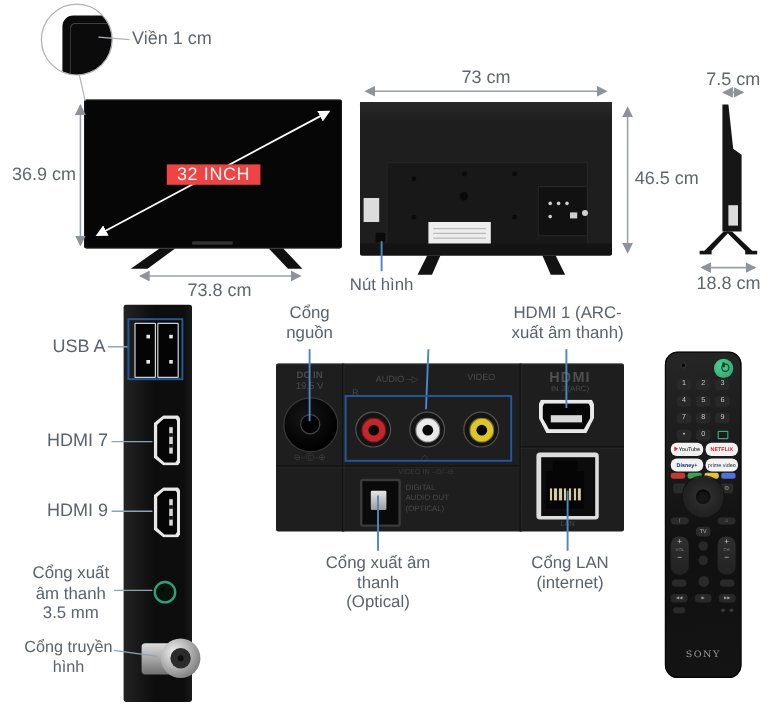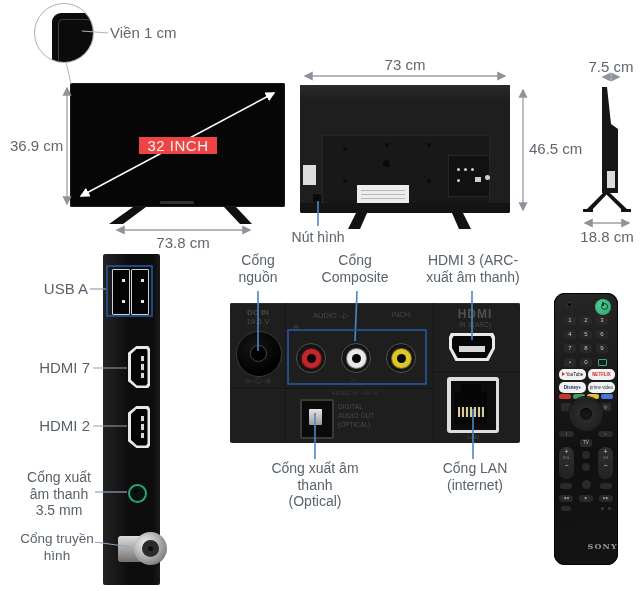--- a/index.html
+++ b/index.html
@@ -122,22 +122,22 @@
   .rocker{position:absolute;top:154px;width:15px;height:32px;border-radius:7px;
           background:linear-gradient(#2f2f2f,#222);color:#ccc;text-align:center;}
   .rocker .p{font-size:7px;line-height:9px;}
   .rocker .n{font-size:3.5px;line-height:5px;color:#8a8a8a;}
   .rocker .m{font-size:7px;line-height:9px;}
   .cdot{position:absolute;left:28px;width:8px;height:8px;border-radius:50%;background:#282828;}
   .mutec{position:absolute;left:27.5px;top:187px;width:9px;height:9px;border-radius:50%;background:#2a2a2a;}
   .play{position:absolute;top:202px;width:14px;height:7px;border-radius:3px;background:#282828;
         font-size:3.5px;line-height:7px;text-align:center;color:#9a9a9a;}
   .ddot{position:absolute;top:214px;width:3px;height:3px;border-radius:50%;background:#3a3a3a;}
-  .sony{position:absolute;left:0;top:248px;width:64px;text-align:right;color:#9a9a9a;
-        font-family:"DejaVu Serif",serif;font-weight:bold;font-size:8px;letter-spacing:1.2px;
+  .sony{position:absolute;left:0;top:248px;width:64px;text-align:center;color:#9a9a9a;
+        font-family:"DejaVu Serif",serif;font-weight:normal;font-size:8px;letter-spacing:1.2px;
         transform:scaleY(.92);}
   svg{position:absolute;left:0;top:0;z-index:6;pointer-events:none;}
   .z7{z-index:7;}
 </style>
 </head>
 <body>
 
 <div id="stage">
 
   <div class="tv-front">
@@ -220,21 +220,21 @@
     <div class="divh" style="left:203px;top:69px;width:87px;"></div>
 
     <div class="eng" style="left:8px;top:5px;width:40px;font-size:8px;font-weight:bold;">DC IN</div>
     <div class="eng" style="left:8px;top:14px;width:40px;font-size:8px;font-weight:normal;">19.5 V</div>
     <div class="dcjack">
         <div class="hole"></div>
       </div>
     <div class="eng" style="left:6px;top:73px;width:44px;font-size:7px;color:#3f3f3f;">⊖–Ⓒ–⊕</div>
 
     <div class="eng" style="left:62px;top:8px;width:78px;font-size:7.5px;">AUDIO ‒▷</div>
-    <div class="eng" style="left:146px;top:7px;width:50px;font-size:7.5px;">INCH</div>
+    <div class="eng" style="left:146px;top:7px;width:50px;font-size:7.5px;">VIDEO</div>
     <div class="eng" style="left:60px;top:21px;width:12px;font-size:7px;">R</div>
     <div class="rca" style="left:66px;top:40px;">
       <div class="c" style="background:#c3272b;"></div>
         <div class="h"></div>
     </div>
     <div class="rca" style="left:111px;top:40px;">
       <div class="c" style="background:#e9e9e9;"></div>
         <div class="h"></div>
     </div>
     <div class="rca" style="left:156px;top:40px;">
@@ -385,23 +385,22 @@
   <div class="dim z7" style="left:10px;top:137px;width:50px;text-align:right;">36.9 cm</div>
   <div class="dim z7" style="left:155px;top:234px;width:56px;text-align:center;">73.8 cm</div>
   <div class="dim z7" style="left:382px;top:56px;width:46px;text-align:center;">73 cm</div>
   <div class="dim z7" style="left:529px;top:140px;">46.5 cm</div>
   <div class="dim z7" style="left:588px;top:58px;width:46px;text-align:center;">7.5 cm</div>
   <div class="dim z7" style="left:579px;top:228px;width:56px;text-align:center;">18.8 cm</div>
   <div class="lbl z7" style="left:282px;top:229px;width:72px;">Nút hình</div>
 
   <div class="lbl right z7" style="left:38px;top:281px;width:50px;font-size:15px;">USB A</div>
   <div class="lbl right z7" style="left:34px;top:360px;width:56px;font-size:15px;">HDMI 7</div>
-  <div class="lbl right z7" style="left:34px;top:418px;width:56px;font-size:15px;">HDMI 2</div>
+  <div class="lbl right z7" style="left:34px;top:418px;width:56px;font-size:15px;">HDMI 9</div>
   <div class="lbl z7" style="left:26px;top:469px;width:66px;">Cổng xuất âm thanh 3.5 mm</div>
   <div class="lbl z7" style="left:226px;top:252px;width:64px;">Cổng nguồn</div>
 
   <div class="lbl z7" style="left:20px;top:531px;width:74px;font-size:13.5px;">Cổng truyền hình</div>
-  <div class="lbl z7" style="left:309px;top:252px;width:92px;">Cổng Composite</div>
-  <div class="lbl z7" style="left:417px;top:252px;width:112px;">HDMI 3 (ARC- xuất âm thanh)</div>
+  <div class="lbl z7" style="left:417px;top:252px;width:112px;">HDMI 1 (ARC- xuất âm thanh)</div>
   <div class="lbl z7" style="left:427px;top:460px;width:96px;">Cổng LAN (internet)</div>
   <div class="lbl z7" style="left:271px;top:460px;width:88px;">Cổng xuất âm thanh (Optical)</div>
 
 </div>
 
 </body></html>

